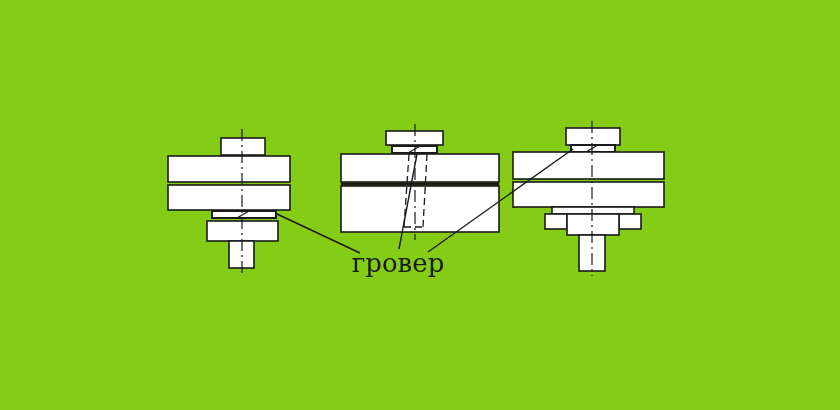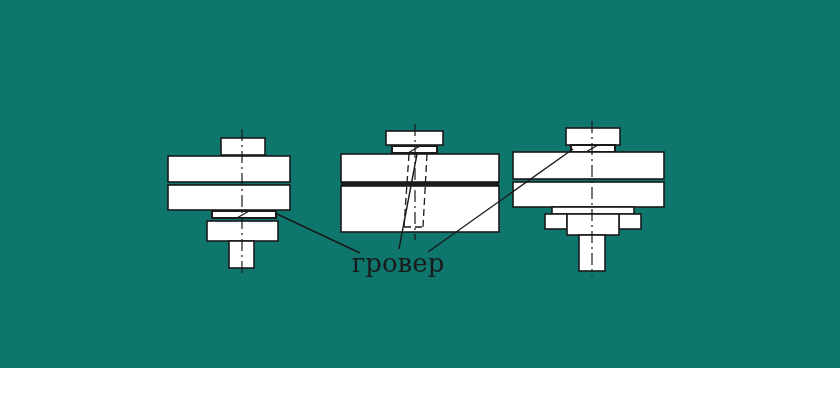--- a/index.html
+++ b/index.html
@@ -3,22 +3,22 @@
 <meta charset="utf-8">
 <style>
   html, body {
     margin: 0;
     padding: 0;
     background: #ffffff;
   }
   .canvas {
     position: relative;
     width: 840px;
-    height: 368px;
-    background: #0f766e;
+    height: 410px;
+    background: #84cc16;
     overflow: hidden;
     font-family: "DejaVu Serif", serif;
   }
   svg {
     display: block;
   }
   .outline {
     fill: #ffffff;
     stroke: #1a1a1a;
     stroke-width: 1.6;

